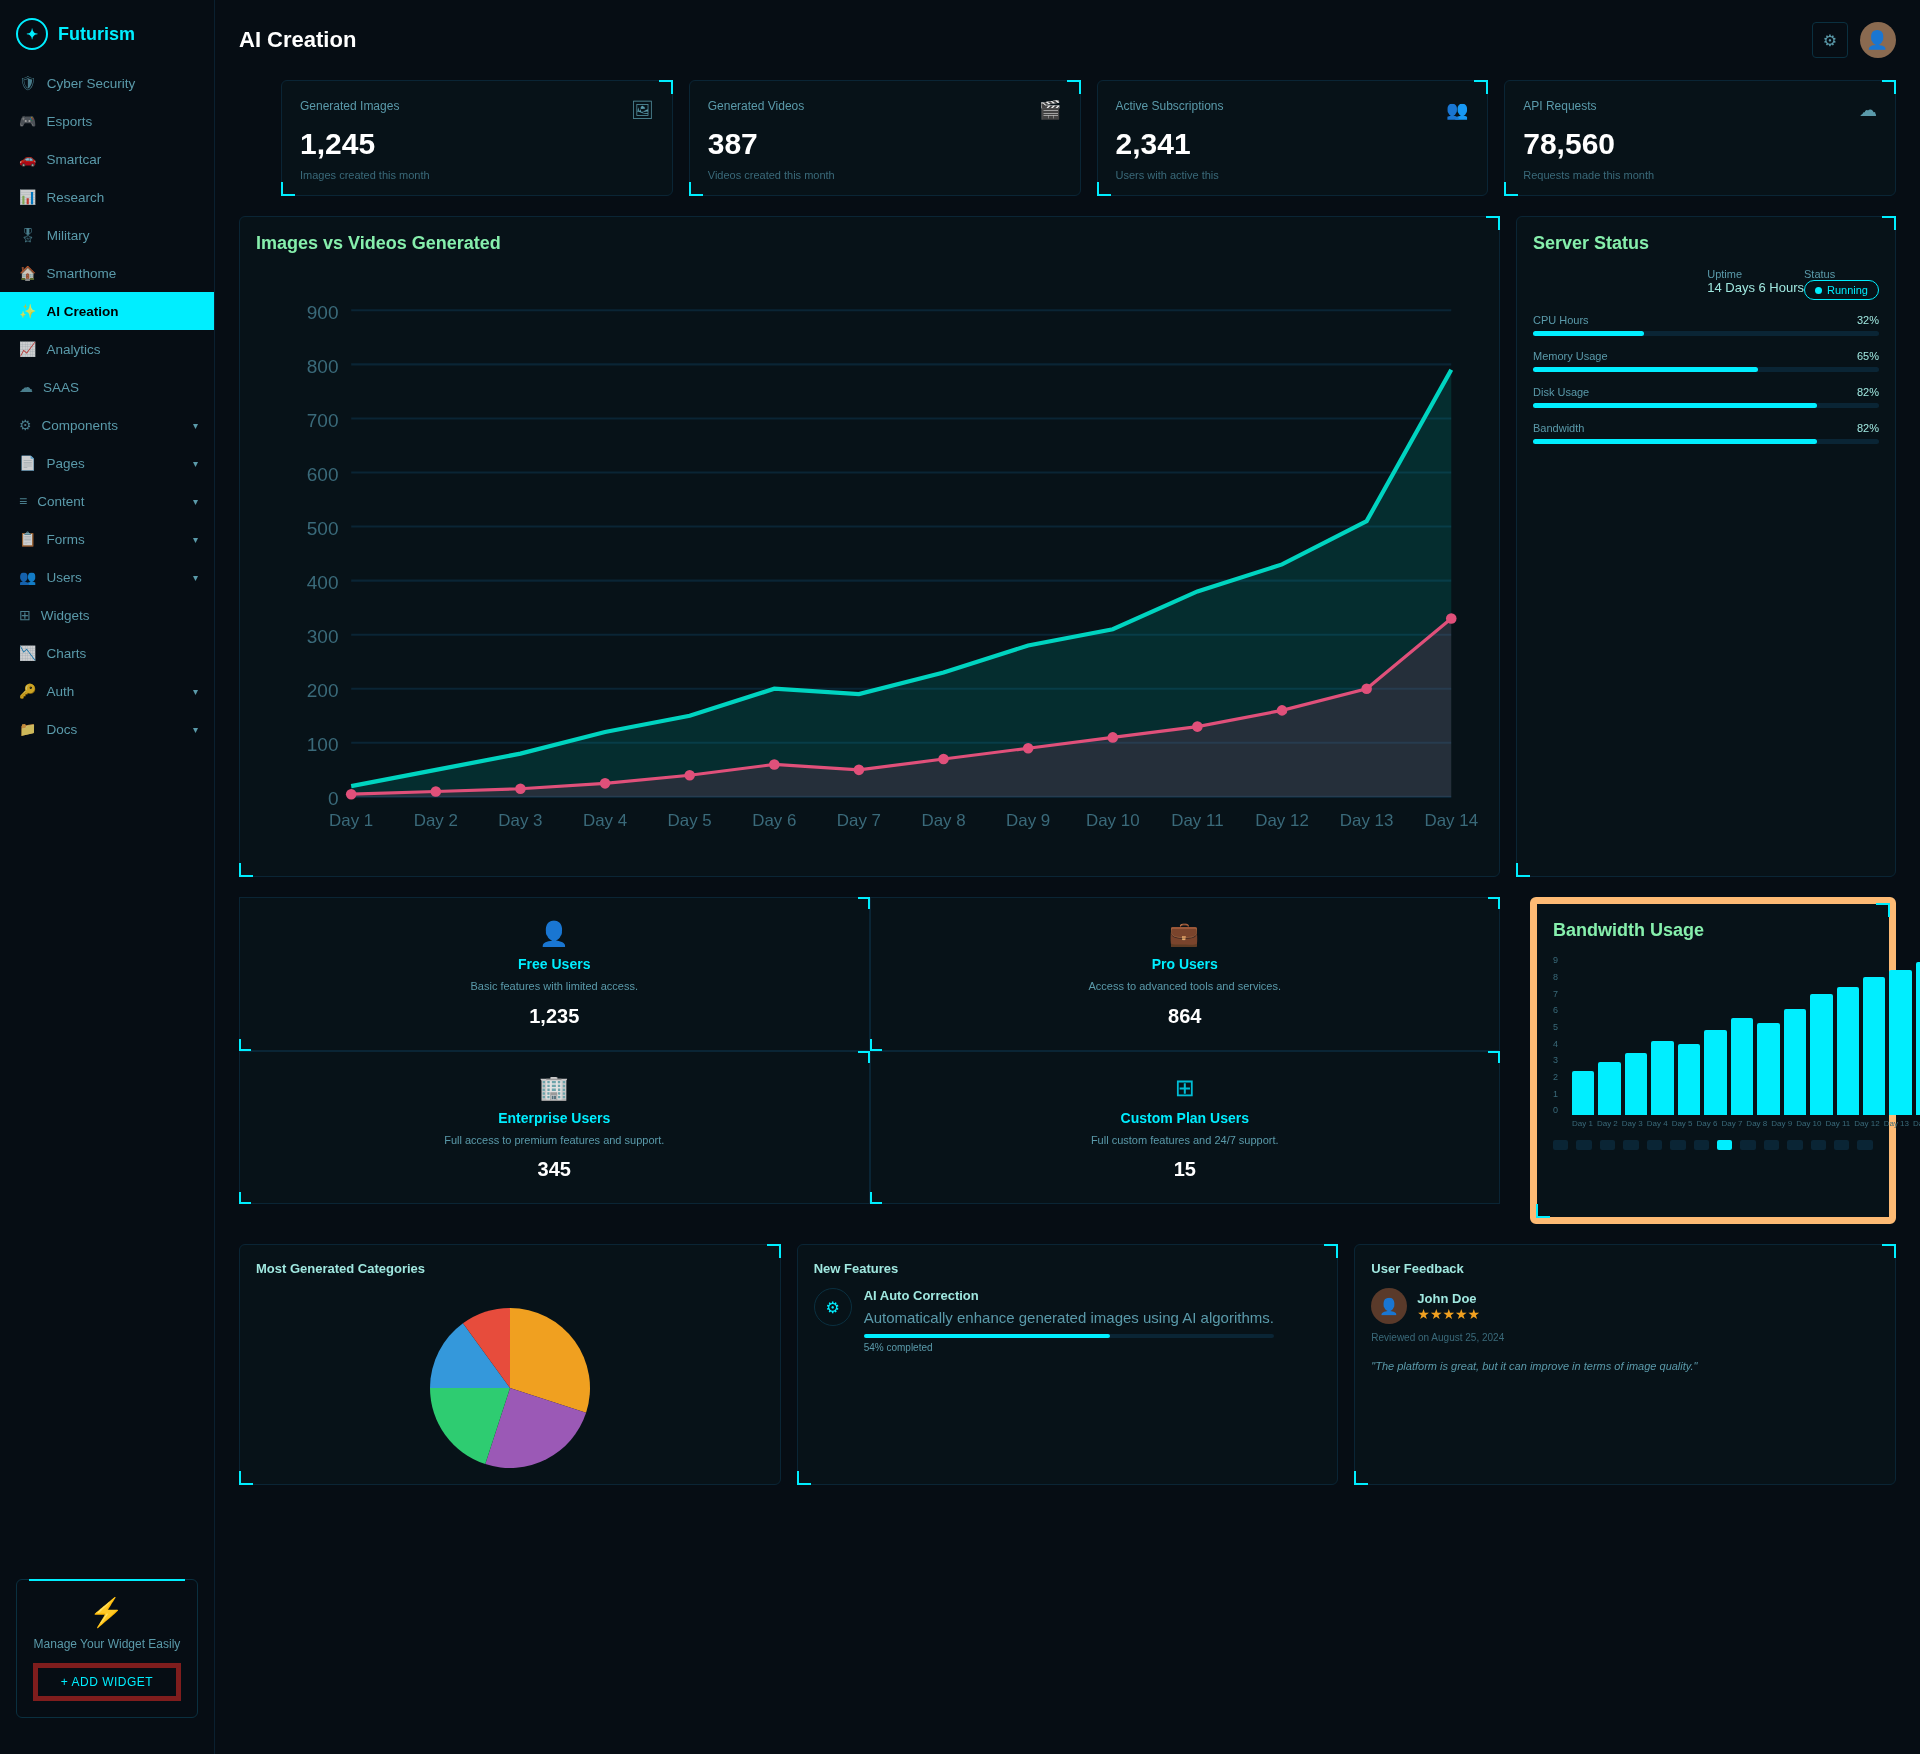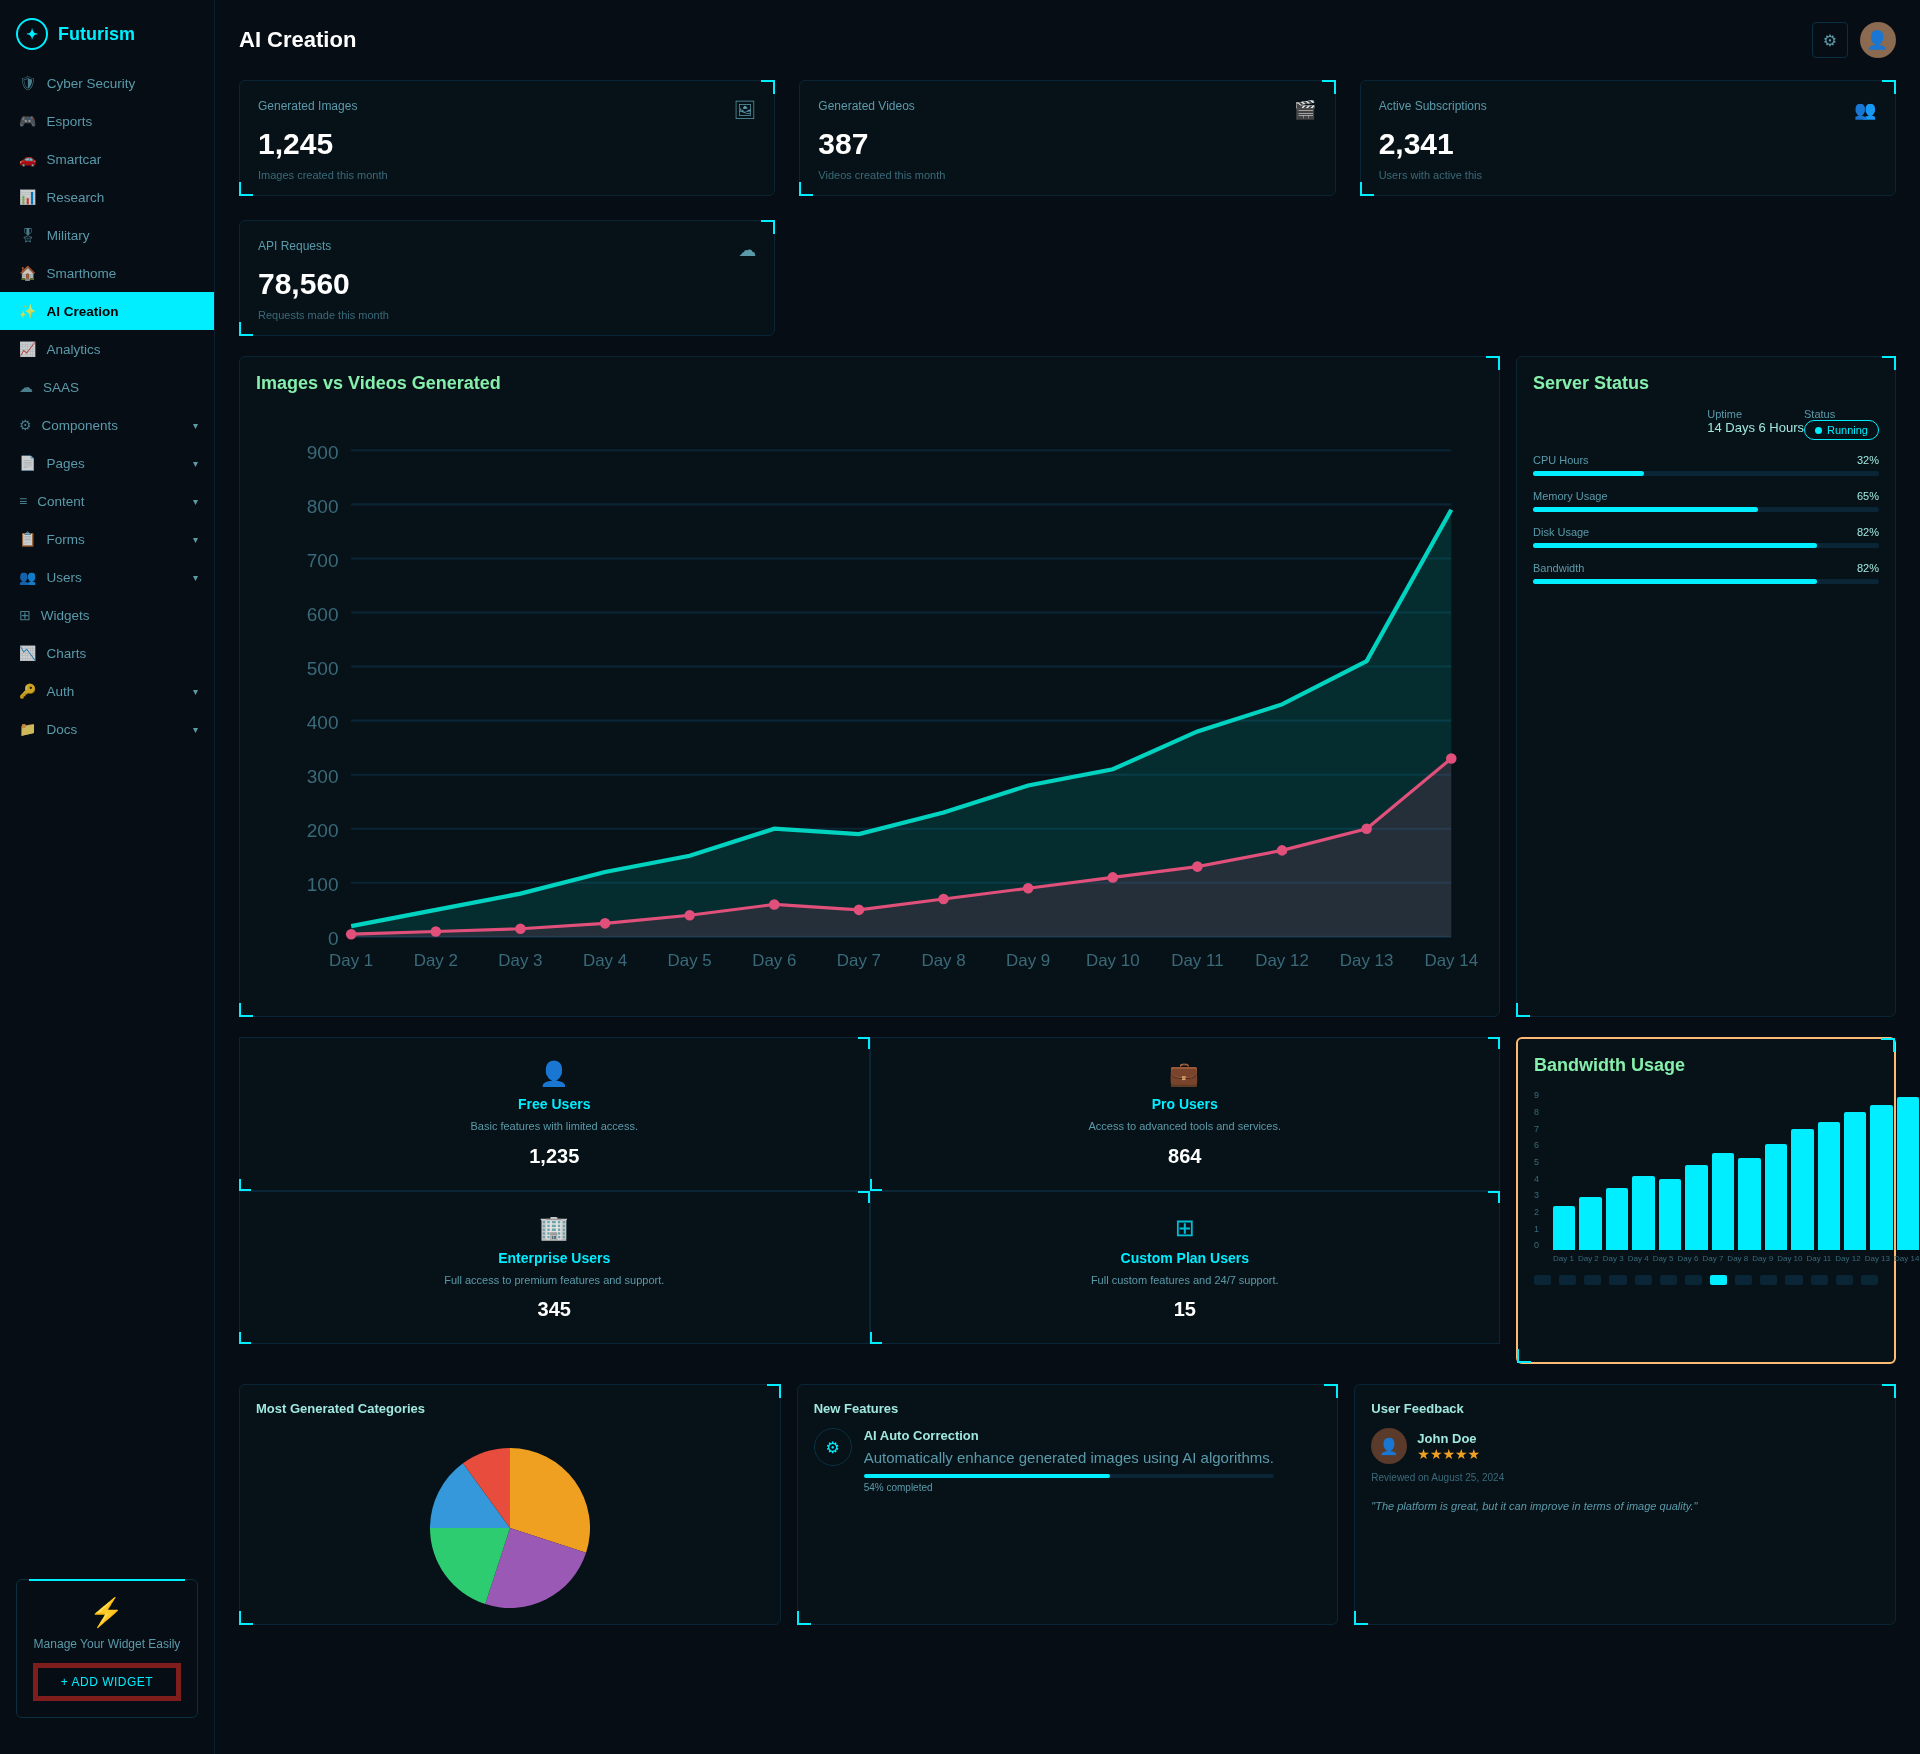--- a/index.html
+++ b/index.html
@@ -124,23 +124,24 @@
       border-radius: 50%;
       background: #8a6a50;
       overflow: hidden;
       display: flex; align-items: center; justify-content: center;
       font-size: 18px;
     }
 
     
     .stat-cards {
       display: grid;
-      grid-template-columns: repeat(3, 1fr);
-      gap: 24px;
+      grid-template-columns: repeat(4, 1fr);
+      gap: 16px;
       margin-bottom: 20px;
+      margin-left: 42px;
     }
     .stat-card {
       background: #071218;
       border: 1px solid #0a2535;
       border-radius: 6px;
       padding: 18px 18px 14px;
       position: relative;
     }
     .stat-card::after, .stat-card::before {
       content: '';
@@ -229,24 +230,25 @@
       border-style: solid;
     }
     .user-card::before { bottom: -1px; left: -1px; border-width: 0 0 2px 2px; }
     .user-card::after { top: -1px; right: -1px; border-width: 2px 2px 0 0; }
     .user-card-icon { font-size: 24px; color: #00bcd4; margin-bottom: 8px; }
     .user-card-title { color: #00eeff; font-size: 14px; font-weight: 600; margin-bottom: 6px; }
     .user-card-desc { color: #5a9aaa; font-size: 11px; margin-bottom: 10px; line-height: 1.5; }
     .user-card-value { color: #fff; font-size: 20px; font-weight: 700; }
     .bandwidth-card {
       background: #071218;
-      border: 2px solid #fdba74;
+      border: 7px solid #fdba74;
       border-radius: 6px;
       padding: 16px;
       position: relative;
+      margin-left: 14px;
     }
     .bandwidth-card::after, .bandwidth-card::before {
       content: '';
       position: absolute;
       width: 12px; height: 12px;
       border-color: #00eeff;
       border-style: solid;
     }
     .bandwidth-card::before { bottom: -1px; left: -1px; border-width: 0 0 2px 2px; }
     .bandwidth-card::after { top: -1px; right: -1px; border-width: 2px 2px 0 0; }

